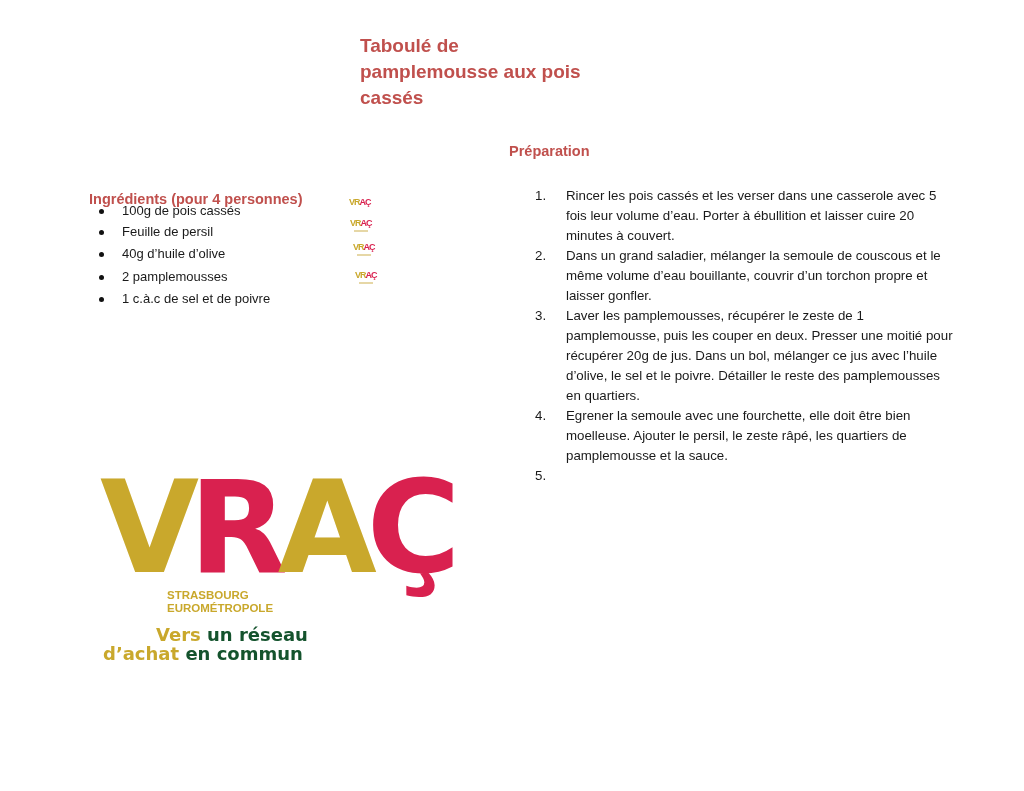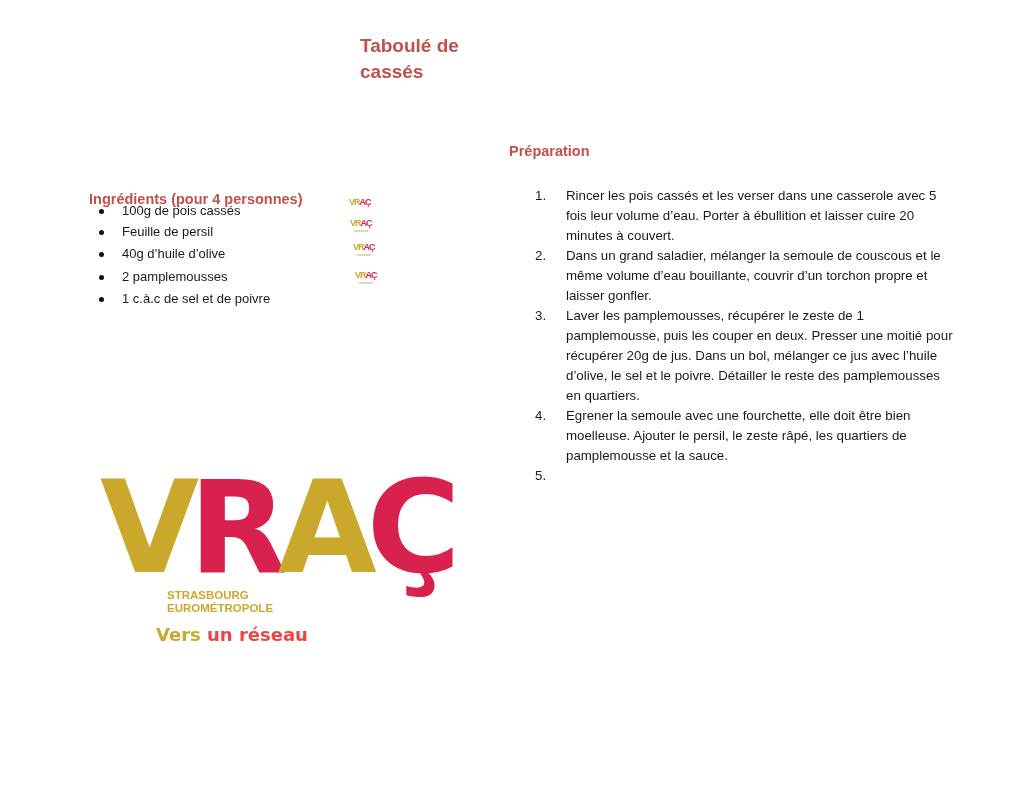--- a/index.html
+++ b/index.html
@@ -53,27 +53,28 @@
     .logo .city {
       position: absolute; left: 67px; top: 121px; color: #C9A82C; font-weight: bold;
       font-size: 11.5px; line-height: 13px;
     }
     .logo .tag1, .logo .tag2 {
       position: absolute; font-family: "DejaVu Sans", sans-serif; font-weight: bold; font-size: 18px; line-height: 20px;
     }
     .logo .tag1 { left: 56px; top: 157px; }
     .logo .tag2 { left: 3px; top: 176px; }
     .yel { color: #C9A82C; }
-    .pnk { color: #ef4444; }
+    .pnk { color: #14532d; }
   </style>
 </head>
 <body>
 
 <div class="title">
   <span>Taboulé de</span>
+  <span>pamplemousse aux pois</span>
   <span>cassés</span>
 </div>
 
 <div class="section-heading ing-heading">Ingrédients (pour 4 personnes)</div>
 
 <ul class="ing-list">
   <li><span class="bullet"></span><span>100g de pois cassés</span></li>
   <li><span class="bullet"></span><span>Feuille de persil</span></li>
   <li><span class="bullet"></span><span>40g d’huile d’olive</span></li>
   <li><span class="bullet"></span><span>2 pamplemousses</span></li>
@@ -99,13 +100,16 @@
   <div class="big">
     <span class="v">V</span><span class="r">R</span><span class="a">A</span><span class="c">Ç</span>
   </div>
   <div class="city">
     <div>STRASBOURG</div>
     <div>EUROMÉTROPOLE</div>
   </div>
   <div class="tag1">
     <span class="yel">Vers</span> <span class="pnk">un réseau</span>
   </div>
+  <div class="tag2">
+    <span class="yel">d’achat</span> <span class="pnk">en commun</span>
+  </div>
 </div>
 
 </body></html>

